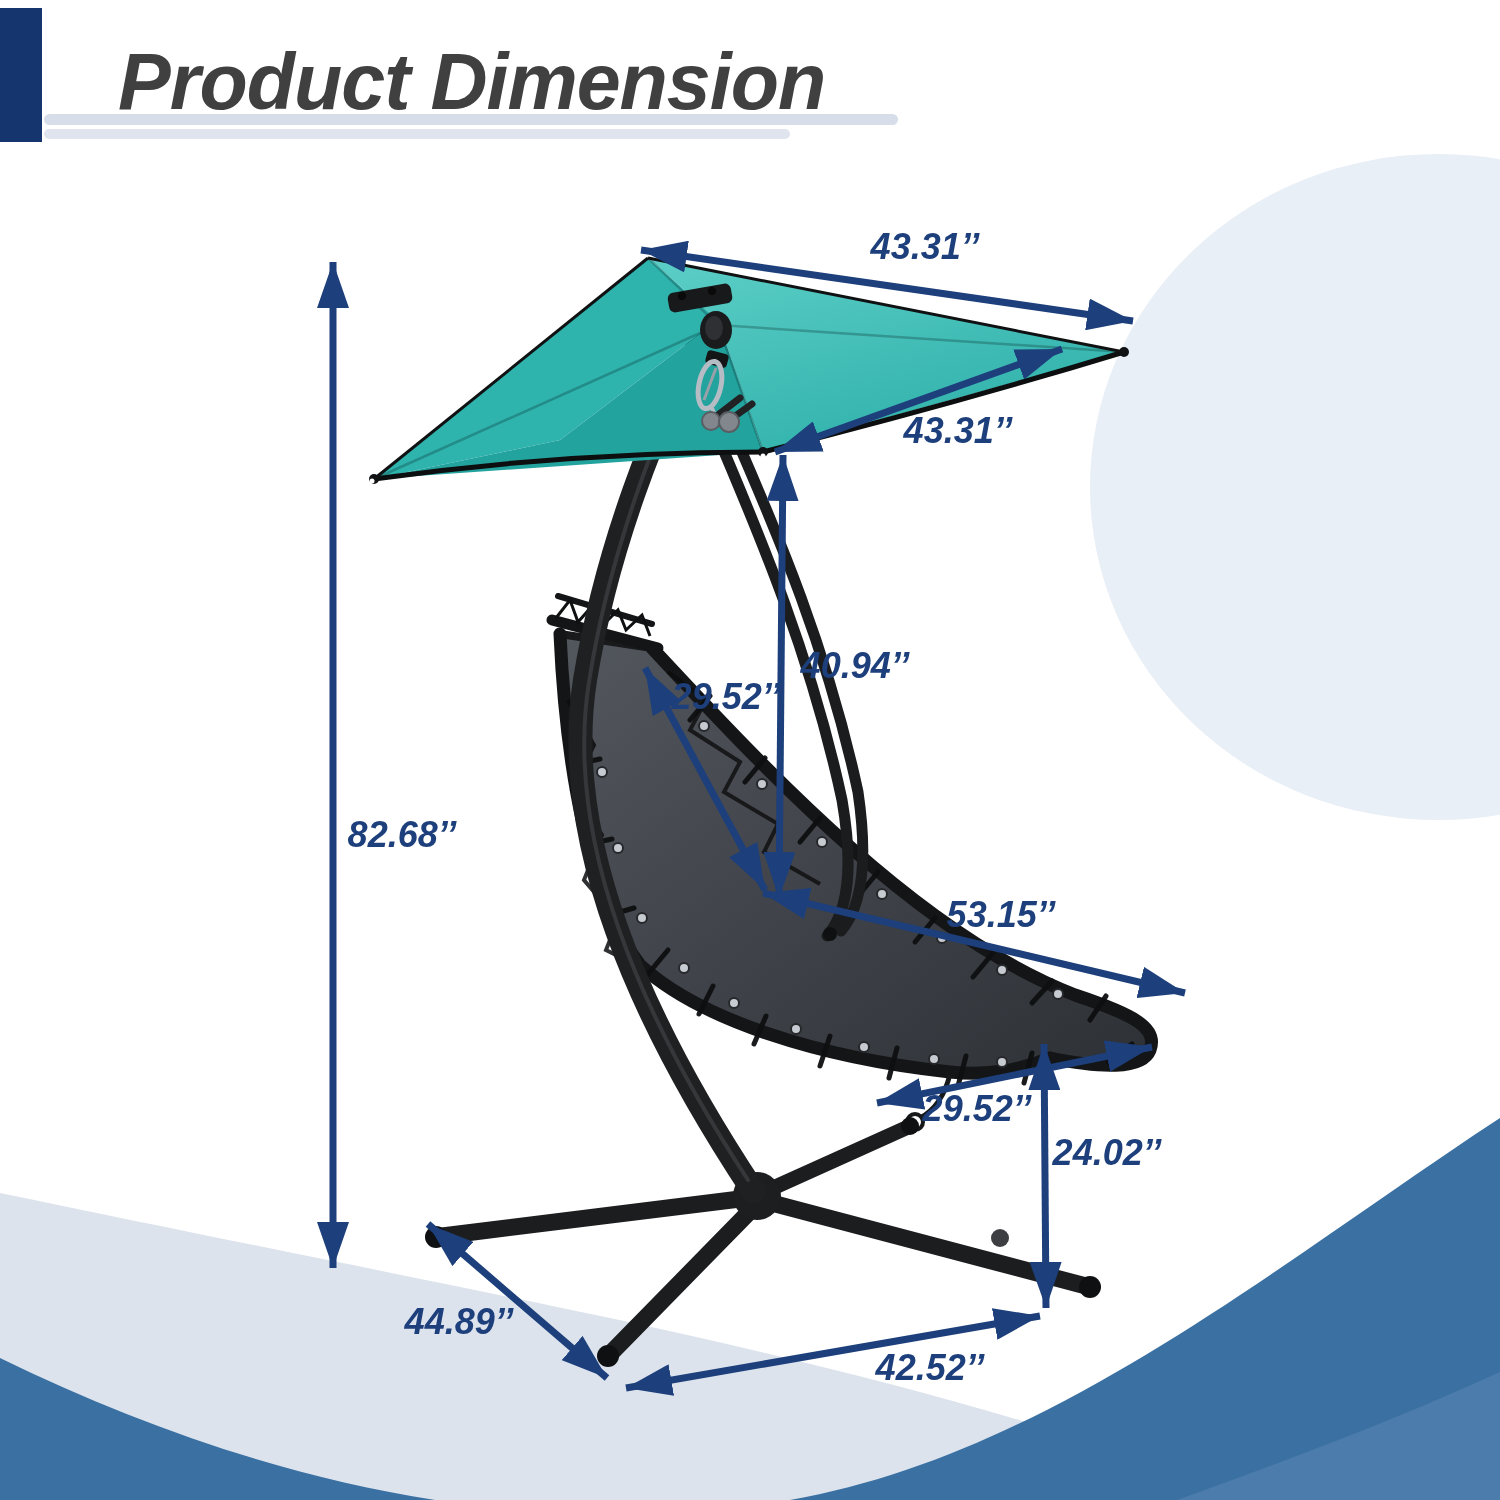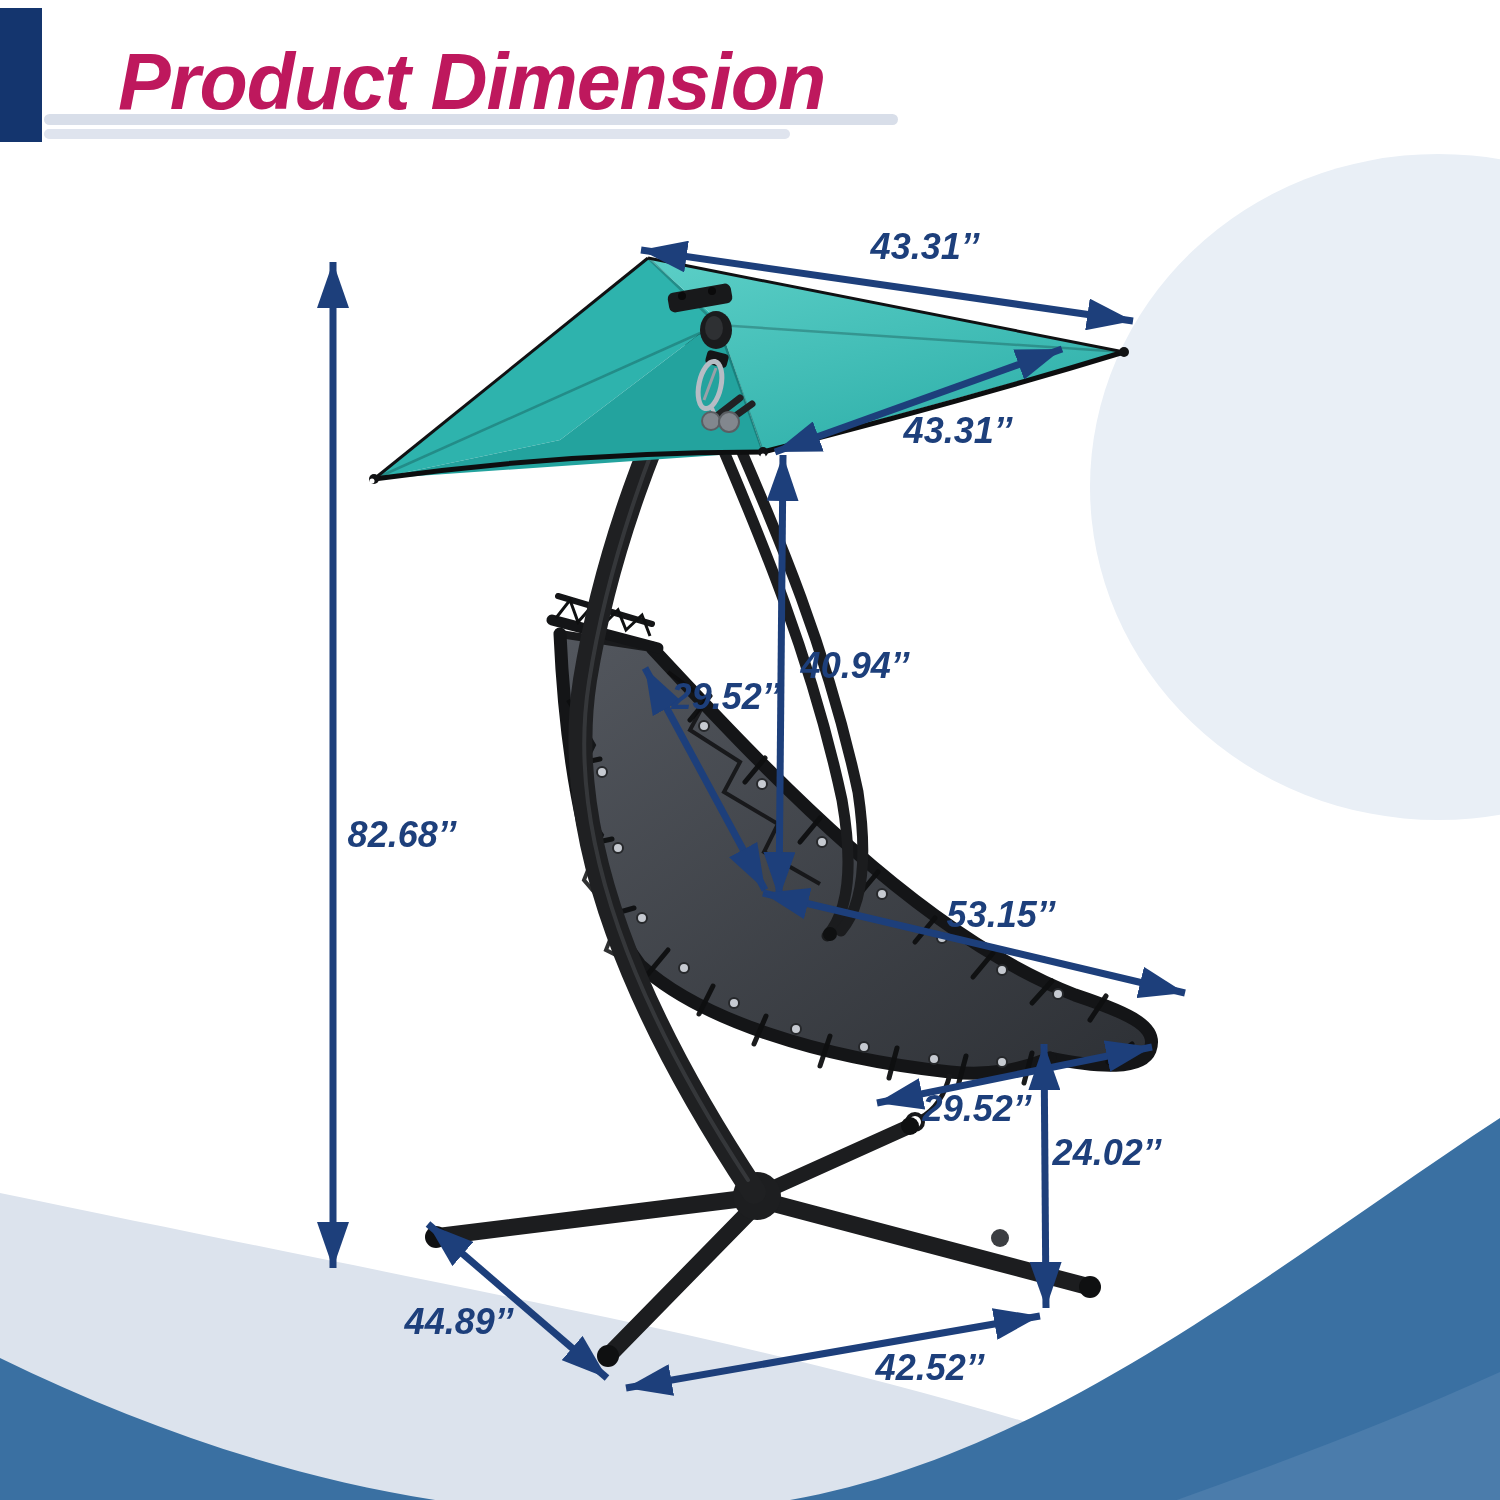--- a/index.html
+++ b/index.html
@@ -4,21 +4,21 @@
 <style>
   html,body{margin:0;padding:0;background:#ffffff;}
   .stage{
     position:relative;width:1500px;height:1500px;overflow:hidden;background:#ffffff;
     font-family:"Liberation Sans", sans-serif;
   }
   .stage svg{position:absolute;left:0;top:0;}
   .corner-bar{position:absolute;left:0;top:8px;width:42px;height:134px;background:#14356e;}
   .page-title{
     position:absolute;left:118px;top:36px;width:900px;
-    font-size:79px;font-weight:bold;font-style:italic;letter-spacing:-1px;color:#be185d;
+    font-size:79px;font-weight:bold;font-style:italic;letter-spacing:-1px;color:#404040;
     white-space:nowrap;
   }
   .rule-1{position:absolute;left:44px;top:114px;width:854px;height:11px;background:#d8dee9;border-radius:6px;}
   .rule-2{position:absolute;left:44px;top:129px;width:746px;height:10px;background:#dfe4ee;border-radius:6px;}
   text.dim{
     font-family:"Liberation Sans", sans-serif;
     font-size:36px;font-weight:bold;font-style:italic;fill:#1d3f7b;
     text-anchor:middle;
   }
 </style>

